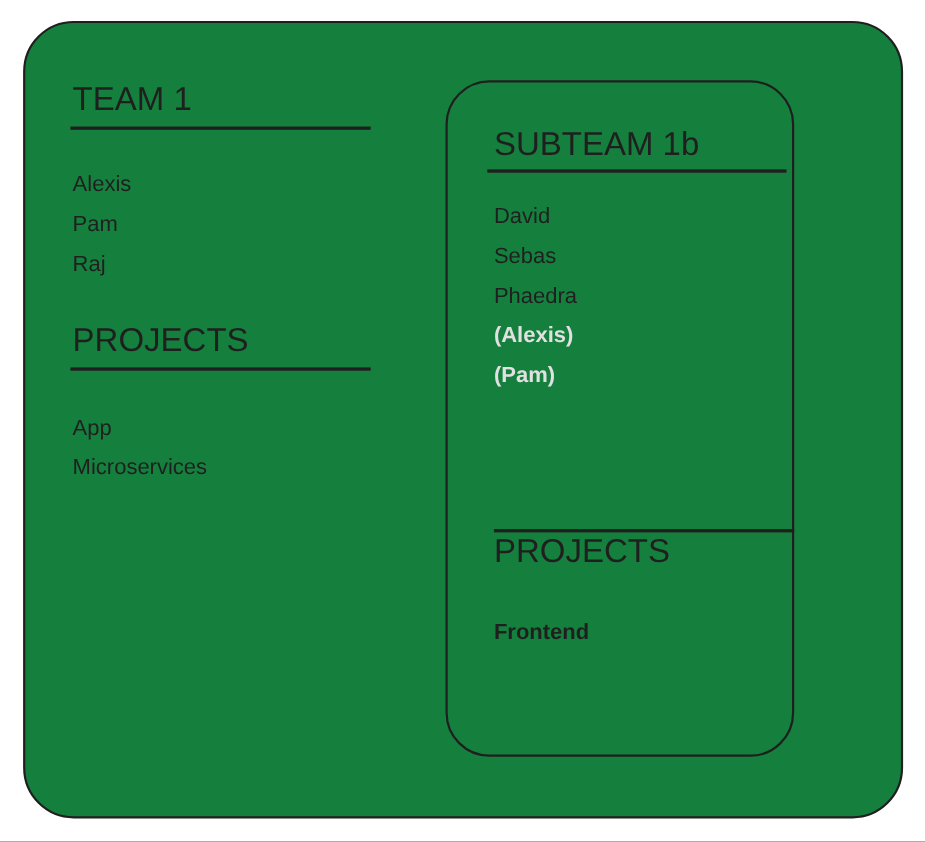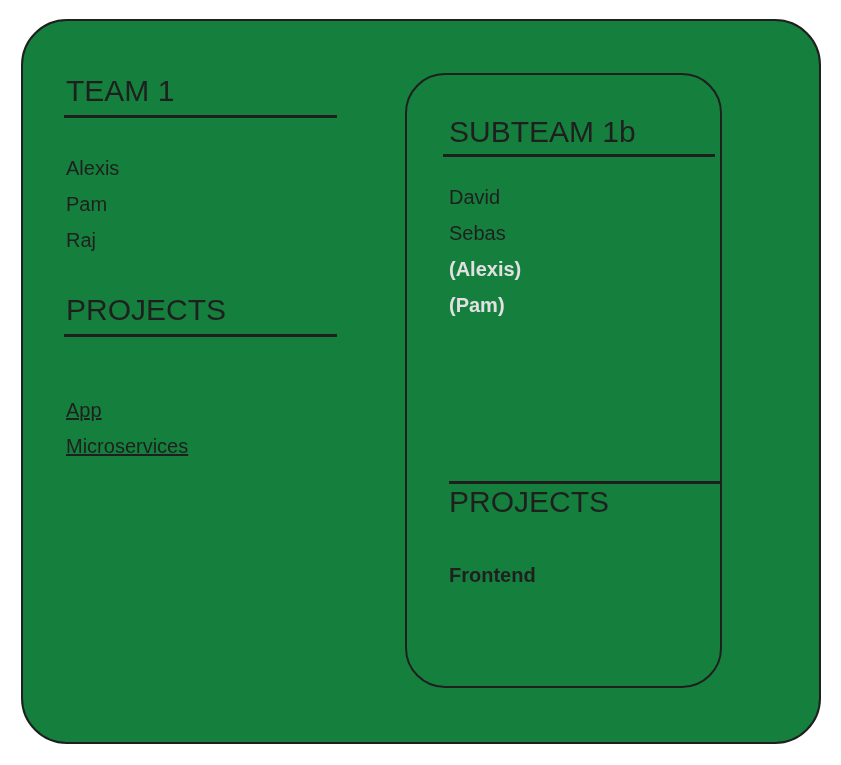--- a/index.html
+++ b/index.html
@@ -64,33 +64,34 @@
 
   <div class="list" style="left:43px; top:129px;">
     <div>Alexis</div>
     <div>Pam</div>
     <div>Raj</div>
   </div>
 
   <div class="heading abs" style="left:43px; top:271px;">PROJECTS</div>
   <div class="rule" style="left:41px; top:313px; width:273px;"></div>
 
-  <div class="list" style="left:43px; top:371px;text-decoration:underline;">
+  <div class="list" style="left:43px; top:350px;">
     <div>App</div>
     <div>Microservices</div>
   </div>
 
   <div id="subteam-box" class="box" style="left:382px; top:52px;">
 
     <div class="heading abs" style="left:42px; top:39px;">SUBTEAM 1b</div>
     <div class="rule" style="left:36px; top:79px; width:272px;"></div>
 
     <div class="list" style="left:42px; top:104px;">
       <div>David</div>
       <div>Sebas</div>
+      <div>Phaedra</div>
       <div class="muted">(Alexis)</div>
       <div class="muted">(Pam)</div>
     </div>
 
     <div class="rule" style="left:42px; top:406px; width:273px;"></div>
     <div class="heading abs" style="left:42px; top:409px;">PROJECTS</div>
 
     <div class="list" style="left:42px; top:482px;font-weight:bold;">
       <div>Frontend</div>
     </div>

